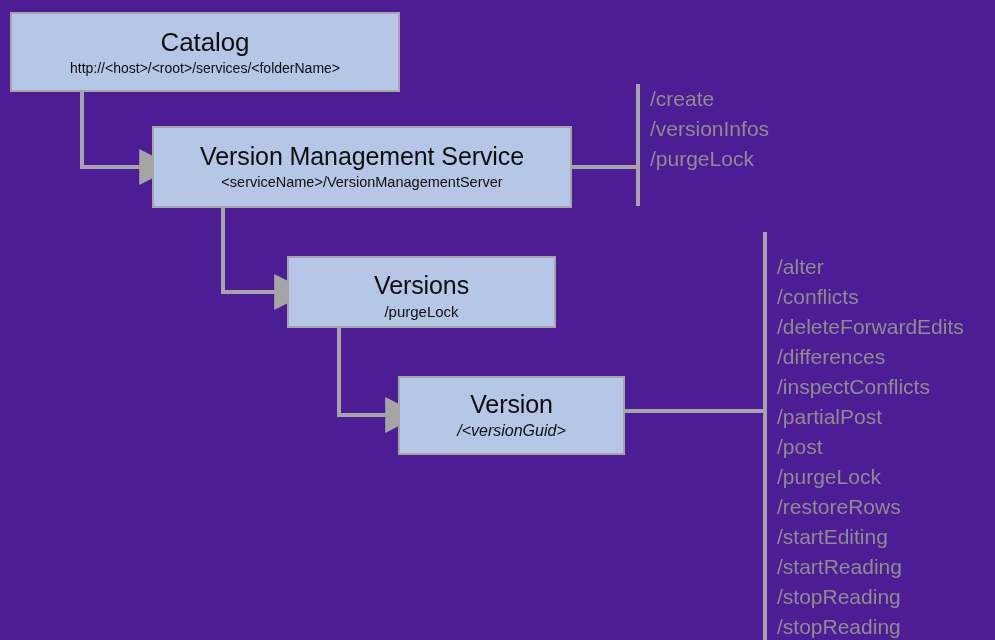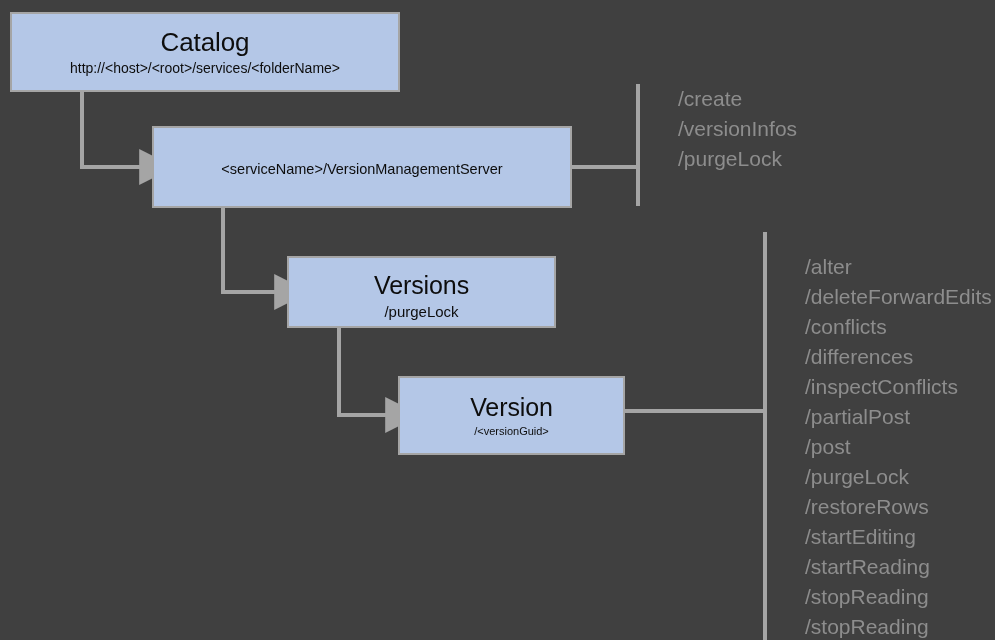--- a/index.html
+++ b/index.html
@@ -9,21 +9,21 @@
     background: #ffffff;
   }
   body {
     font-family: "Liberation Sans", sans-serif;
     -webkit-font-smoothing: antialiased;
   }
   #diagram {
     position: relative;
     width: 995px;
     height: 640px;
-    background: #404040;
+    background: #4c1d95;
     overflow: hidden;
   }
   #connectors {
     position: absolute;
     left: 0;
     top: 0;
     width: 995px;
     height: 640px;
     pointer-events: none;
   }
@@ -67,40 +67,39 @@
   #node-vms           { left: 152px; top: 126px; width: 420px; height: 82px; }
   #node-vms .node-title { font-size: 25px; }
   #node-vms .node-path  { font-size: 14.5px; }
 
   #node-versions      { left: 287px; top: 256px; width: 269px; height: 72px; }
   #node-versions .node-title { font-size: 25px; margin-top: 8px; }
   #node-versions .node-path  { font-size: 15px; }
 
   #node-version       { left: 398px; top: 376px; width: 227px; height: 79px; justify-content: center; }
   #node-version .node-title { font-size: 25px; }
-  #node-version .node-path  { font-size: 11px; }
+  #node-version .node-path  { font-size: 16px; font-style: italic; }
 
   
   .ops {
     position: absolute;
     color: #8d8d8d;
     z-index: 2;
   }
   .ops .ops-list {
     list-style: none;
     margin: 0;
     padding: 0;
   }
   .ops .ops-item {
     font-size: 21px;
     line-height: 30px;
     color: #8d8d8d;
     white-space: nowrap;
     font-weight: 400;
-    margin-left: 28px;
   }
   #ops-service { left: 650px; top: 84px; }
   #ops-version { left: 777px; top: 252px; }
 </style>
 </head>
 <body>
 
 <div id="diagram">
 
   <svg id="connectors" viewBox="0 0 995 640" width="995" height="640" xmlns="http://www.w3.org/2000/svg">
@@ -132,20 +131,21 @@
       <line x1="765" y1="232" x2="765" y2="640" stroke="#a5a5a5" stroke-width="4"></line>
     </g>
   </svg>
 
   <div class="node" id="node-catalog">
     <div class="node-title">Catalog</div>
     <div class="node-path">http://&lt;host&gt;/&lt;root&gt;/services/&lt;folderName&gt;</div>
   </div>
 
   <div class="node" id="node-vms">
+    <div class="node-title">Version Management Service</div>
     <div class="node-path">&lt;serviceName&gt;/VersionManagementServer</div>
   </div>
 
   <div class="node" id="node-versions">
     <div class="node-title">Versions</div>
     <div class="node-path">/purgeLock</div>
   </div>
 
   <div class="node" id="node-version">
     <div class="node-title">Version</div>
@@ -156,22 +156,22 @@
     <ul class="ops-list">
         <li class="ops-item">/create</li>
         <li class="ops-item">/versionInfos</li>
         <li class="ops-item">/purgeLock</li>
       </ul>
   </div>
 
   <div class="ops" id="ops-version">
     <ul class="ops-list">
         <li class="ops-item">/alter</li>
+        <li class="ops-item">/conflicts</li>
         <li class="ops-item">/deleteForwardEdits</li>
-        <li class="ops-item">/conflicts</li>
         <li class="ops-item">/differences</li>
         <li class="ops-item">/inspectConflicts</li>
         <li class="ops-item">/partialPost</li>
         <li class="ops-item">/post</li>
         <li class="ops-item">/purgeLock</li>
         <li class="ops-item">/restoreRows</li>
         <li class="ops-item">/startEditing</li>
         <li class="ops-item">/startReading</li>
         <li class="ops-item">/stopReading</li>
         <li class="ops-item">/stopReading</li>

